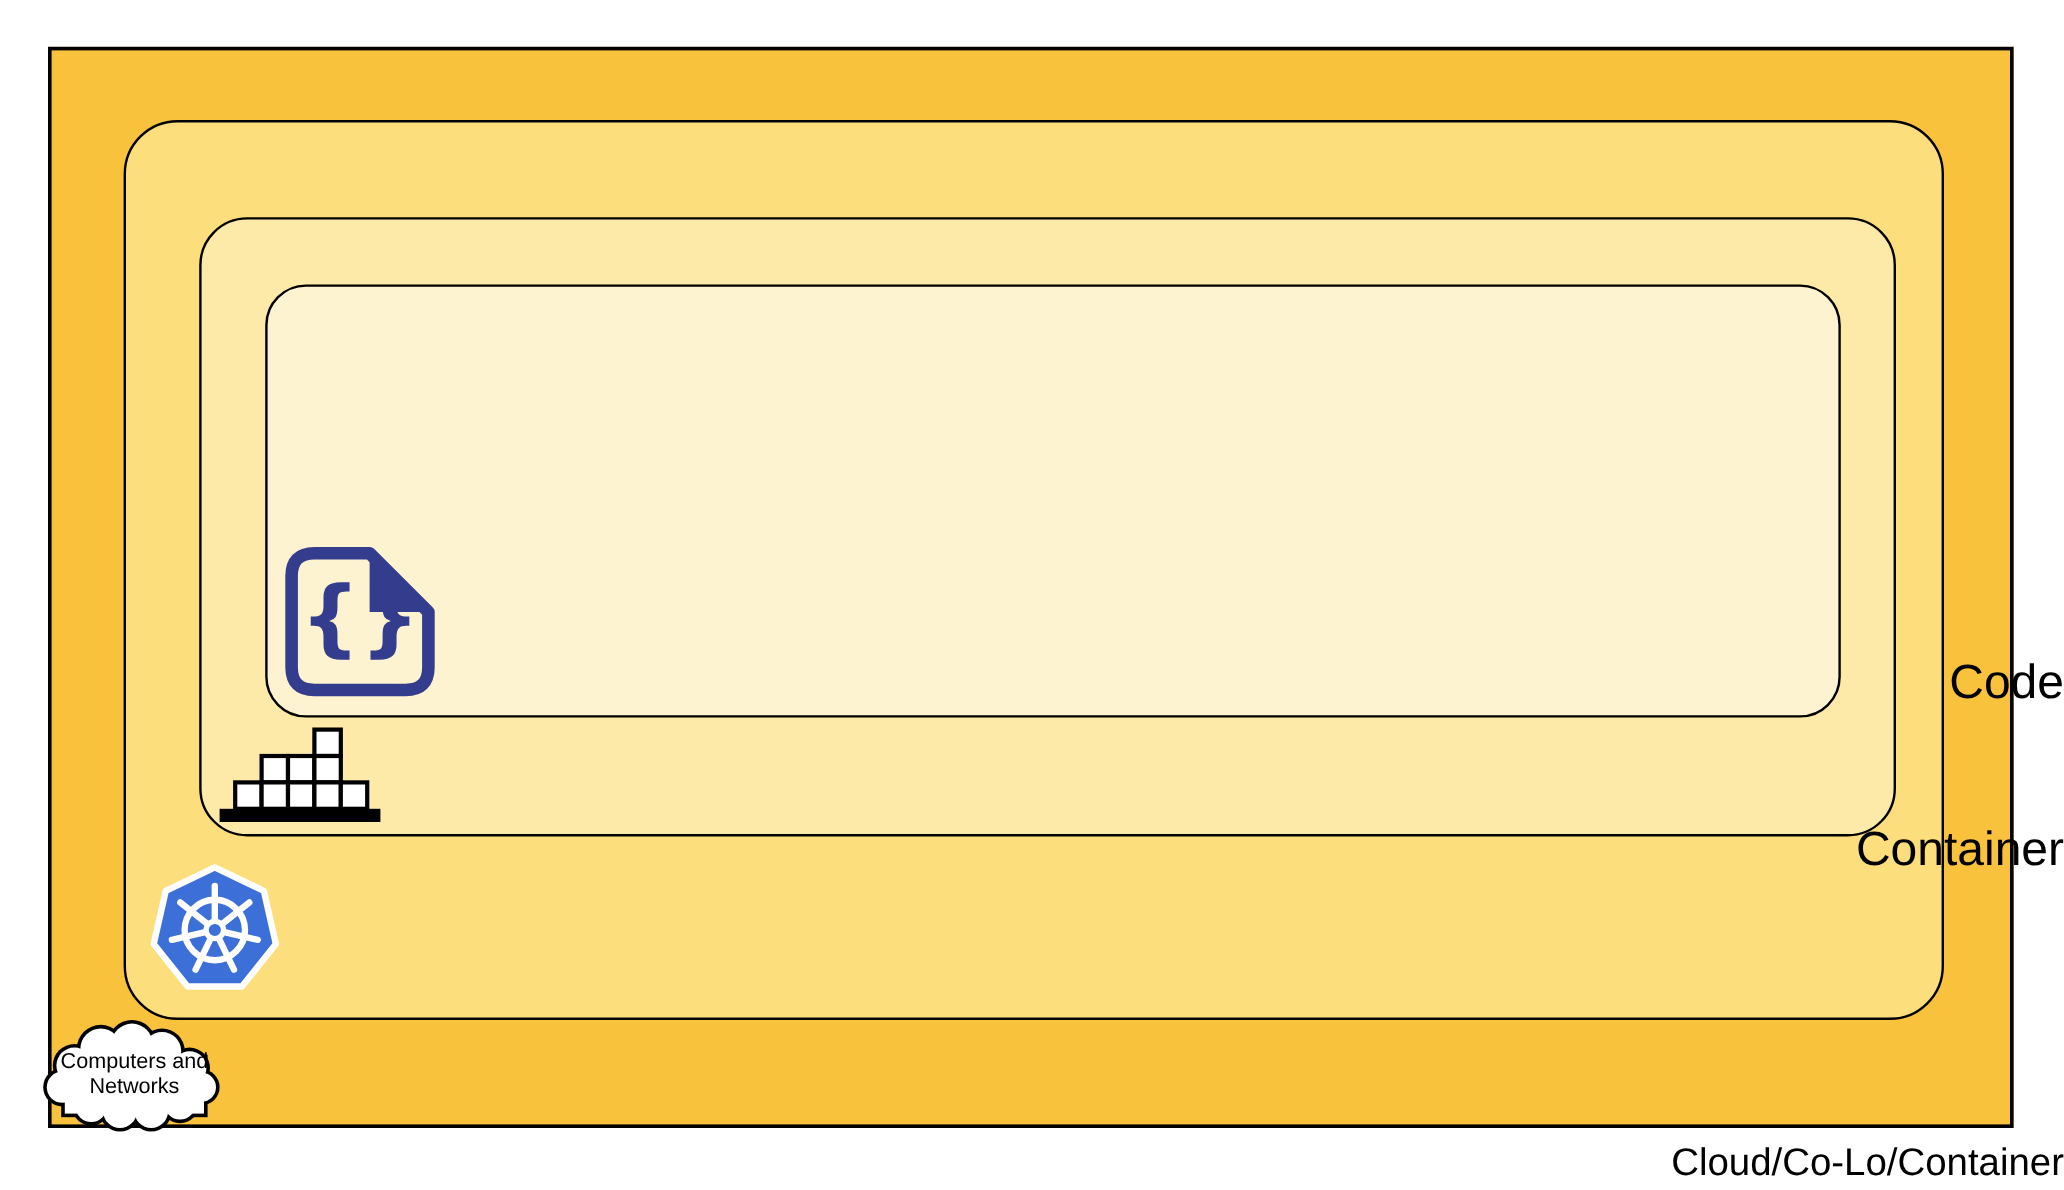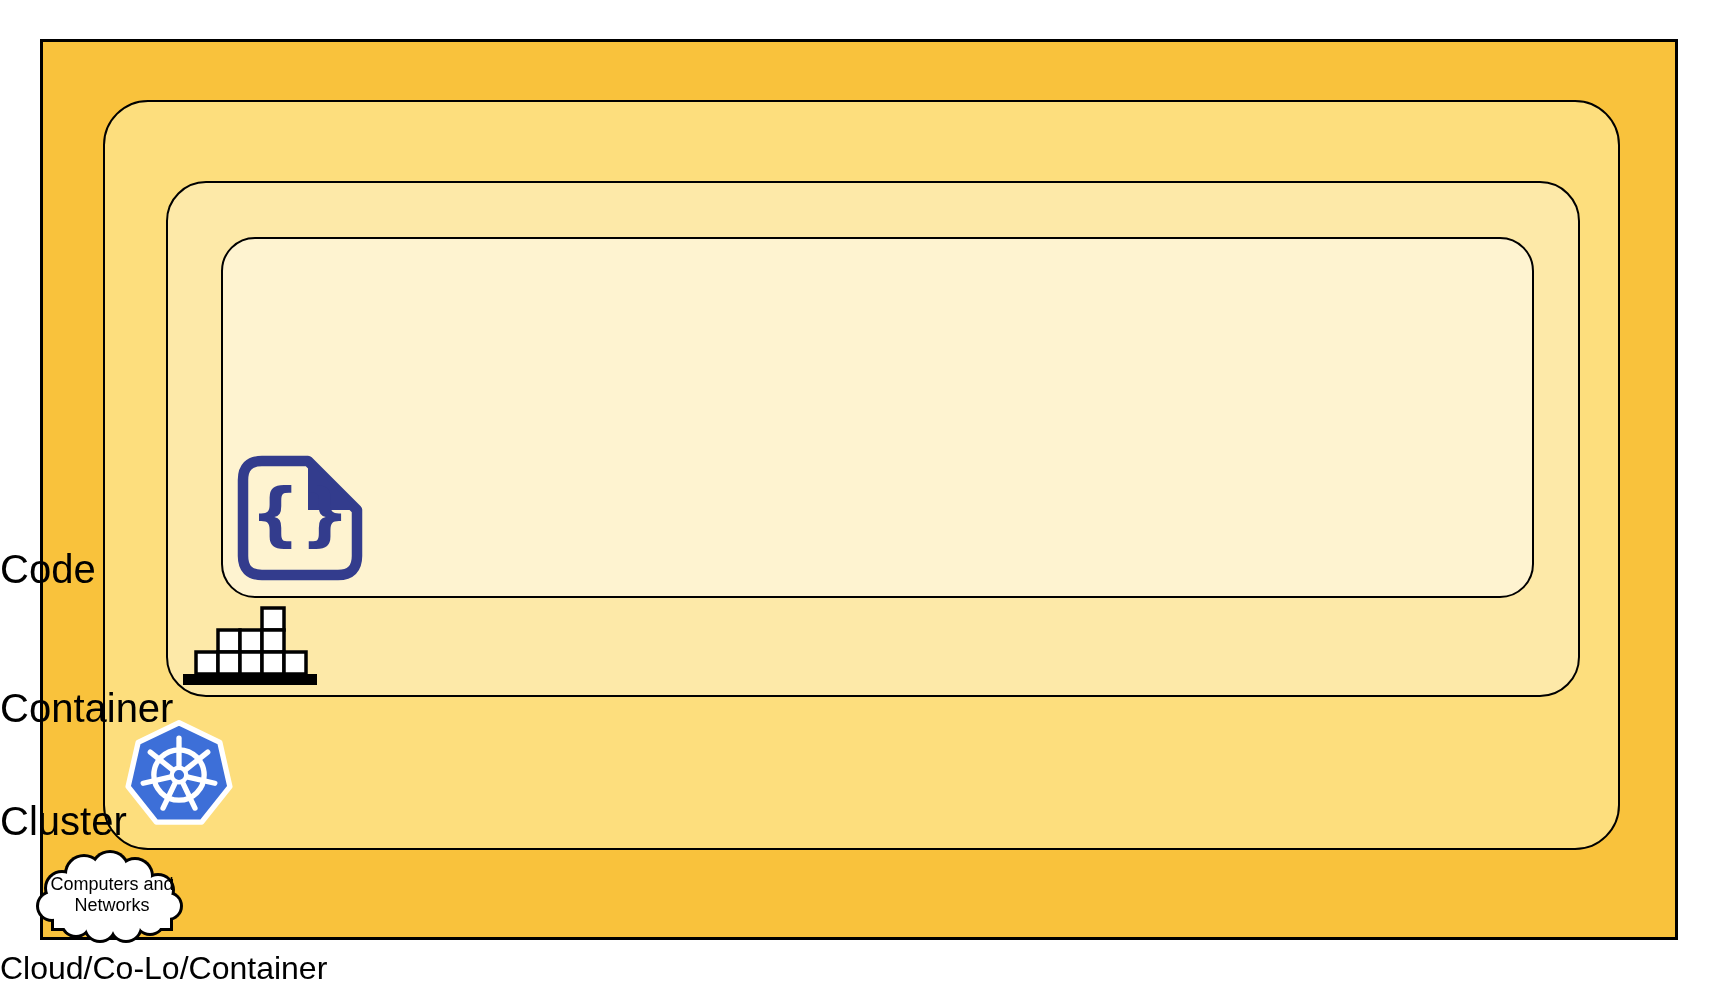--- a/index.html
+++ b/index.html
@@ -6,21 +6,21 @@
   .stage{
     position:relative;width:1720px;height:992px;background:#ffffff;overflow:hidden;
     font-family:"Liberation Sans","DejaVu Sans",sans-serif;color:#000;
   }
   .box{position:absolute;box-sizing:border-box;border:2.5px solid #000;}
   .box.outer{left:40px;top:39px;width:1638px;height:901px;background:#F9C23C;border-width:3px;border-radius:0;}
   .box.cluster{left:103px;top:100px;width:1517px;height:750px;background:#FDDE7D;border-radius:45px;}
   .box.containerbox{left:166px;top:181px;width:1414px;height:516px;background:#FDE9A8;border-radius:40px;}
   .box.code{left:221px;top:237px;width:1313px;height:361px;background:#FEF3D0;border-radius:34px;}
   .layer-label{
-    position:absolute;left:0;width:1720px;text-align:left;
+    position:absolute;left:0;width:1720px;text-align:right;
     font-size:40px;line-height:1;white-space:pre;color:#000;
   }
   .label-code{top:549px;}
   .label-container{top:645px;margin-top:43px;}
   .label-cluster{top:801px;}
   .label-datacenter{top:868px;font-size:32px;line-height:40px;}
   .icon{position:absolute;}
   .icon-code{left:238px;top:456px;width:124px;height:124px;}
   .icon-container{left:183px;top:606px;width:134px;height:80px;}
   .icon-k8s{left:119px;top:715px;width:120px;height:120px;}
@@ -109,19 +109,18 @@
         <circle cx="16" cy="60" r="13"></circle>
         <rect x="18" y="36" width="116" height="46"></rect>
       </g>
       <text x="76" y="44" text-anchor="middle" font-size="18" fill="#000" font-family="Liberation Sans, DejaVu Sans, sans-serif">Computers and</text>
       <text x="76" y="65" text-anchor="middle" font-size="18" fill="#000" font-family="Liberation Sans, DejaVu Sans, sans-serif">Networks</text>
     </svg>
   </div>
 
   <div class="layer-label label-code">Code</div>
   <div class="layer-label label-container">Container</div>
-  <div class="layer-label label-cluster">Cluster</div>
   <div class="layer-label label-datacenter">
     <div>Cloud/Co-Lo/Container</div>
     
   </div>
 
 </div>
 
 </body></html>

